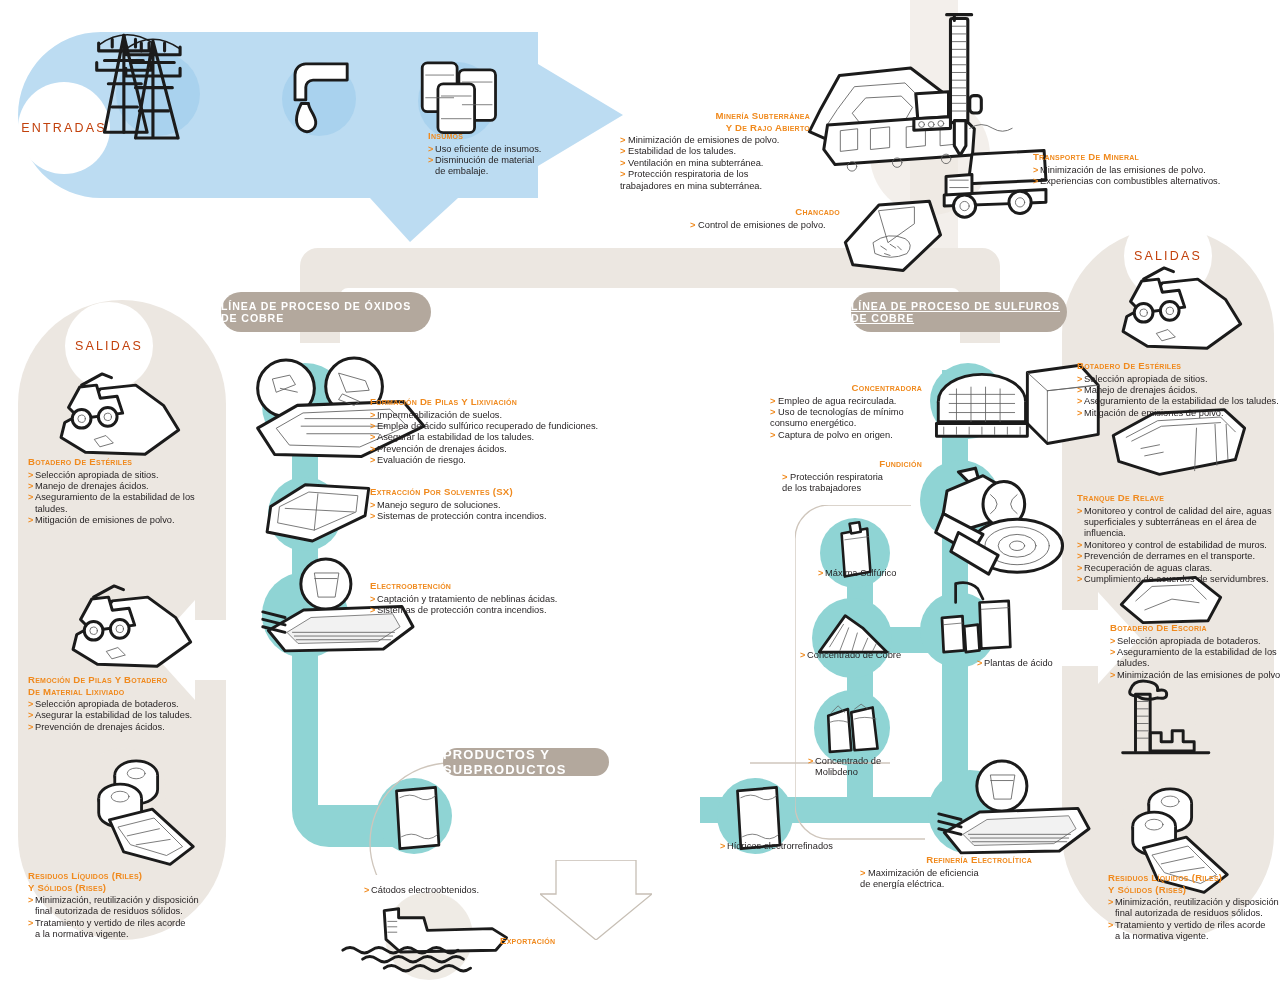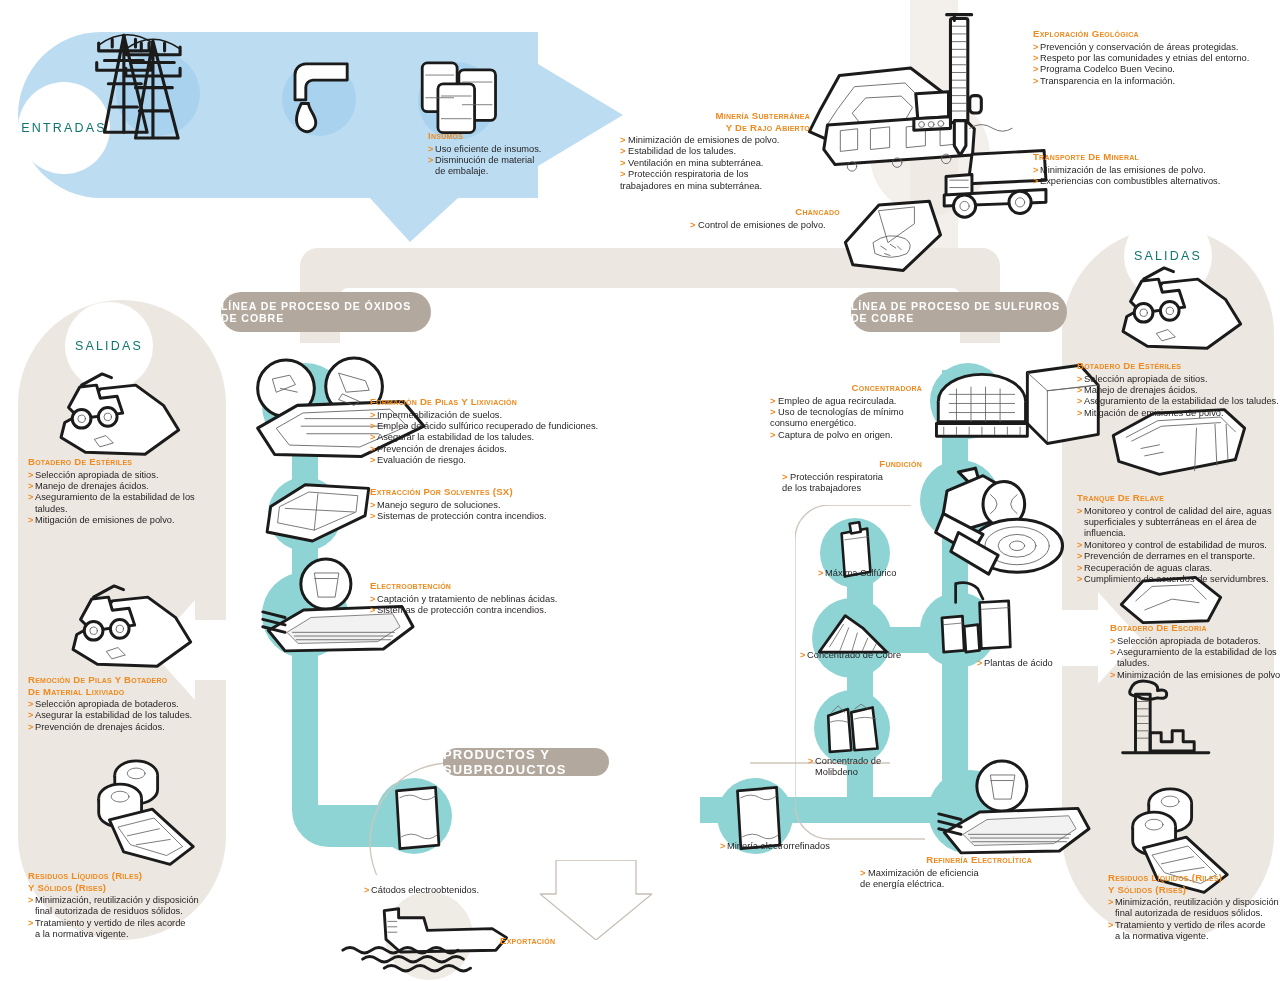--- a/index.html
+++ b/index.html
@@ -62,21 +62,21 @@
 
   .hd.right { text-align: right; }
 
   
   .badge-circle {
     border-radius: 50%;
     background: #ffffff;
     display: flex;
     align-items: center;
     justify-content: center;
-    color: #0f766e;
+    color: #c2410c;
     font-size: 12.5px;
     letter-spacing: 2.2px;
     font-weight: normal;
   }
   .pill {
     border-radius: 999px;
     background: #b3a89d;
     color: #ffffff;
     display: flex;
     align-items: center;
@@ -190,21 +190,21 @@
   <div class="abs badge-circle" style="left:65px;top:302px;width:88px;height:88px;">
     <span>SALIDAS</span>
   </div>
   <div class="abs badge-circle" style="left:1124px;top:212px;width:88px;height:88px;">
     <span>SALIDAS</span>
   </div>
 
   <div class="abs pill" style="left:221px;top:292px;width:210px;height:40px;">
     <span>LÍNEA DE PROCESO DE ÓXIDOS DE COBRE</span>
   </div>
-  <div class="abs pill" style="left:851px;top:292px;width:216px;height:40px;">
+  <div class="abs pill" style="left:851px;top:292px;width:216px;height:40px;text-decoration:underline;">
     <span>LÍNEA DE PROCESO DE SULFUROS DE COBRE</span>
   </div>
   <div class="abs pill small" style="left:443px;top:748px;width:166px;height:28px;">
     <span>PRODUCTOS Y SUBPRODUCTOS</span>
   </div>
 
   <svg class="abs ico" viewBox="0 0 120 130" style="left:92px;top:14px;width:118px;height:126px;">
     <g class="ln" stroke-width="2.6">
       <path d="M32,22 L12,122 M32,22 L56,122 M12,122 L56,122"></path>
       <path d="M32,22 L32,122"></path>
@@ -477,29 +477,20 @@
 y de rajo abierto</p>
     <ul class="bl right">
       <li><span class="ar">&gt;</span> <span>Minimización de emisiones de polvo.</span></li>
       <li><span class="ar">&gt;</span> <span>Estabilidad de los taludes.</span></li>
       <li><span class="ar">&gt;</span> <span>Ventilación en mina subterránea.</span></li>
       <li><span class="ar">&gt;</span> <span>Protección respiratoria de los
 trabajadores en mina subterránea.</span></li>
     </ul>
   </div>
 
-  <div class="abs" style="left:1033px;top:28px;width:220px;">
-    <p class="hd">Exploración geológica</p>
-    <ul class="bl">
-      <li>Prevención y conservación de áreas protegidas.</li>
-      <li>Respeto por las comunidades y etnias del entorno.</li>
-      <li>Programa Codelco Buen Vecino.</li>
-      <li>Transparencia en la información.</li>
-    </ul>
-  </div>
 
   <div class="abs" style="left:1033px;top:151px;width:220px;">
     <p class="hd">Transporte de mineral</p>
     <ul class="bl">
       <li>Minimización de las emisiones de polvo.</li>
       <li>Experiencias con combustibles alternativos.</li>
     </ul>
   </div>
 
   <div class="abs" style="left:690px;top:206px;width:150px;text-align:right;">
@@ -584,21 +575,21 @@
       </ul>
   </div>
 
   <div class="abs" style="left:364px;top:841px;width:190px;margin-top:44px;">
     <ul class="bl">
         <li>Cátodos electroobtenidos.</li>
       </ul>
   </div>
   <div class="abs" style="left:720px;top:841px;width:190px;">
     <ul class="bl">
-        <li>Minería electrorrefinados</li>
+        <li>Hídricos electrorrefinados</li>
       </ul>
   </div>
 
   <div class="abs" style="left:500px;top:935px;width:140px;">
     <p class="hd">Exportación</p>
   </div>
 
   <div class="abs" style="left:28px;top:456px;width:200px;">
     <p class="hd">Botadero de estériles</p>
     <ul class="bl">

